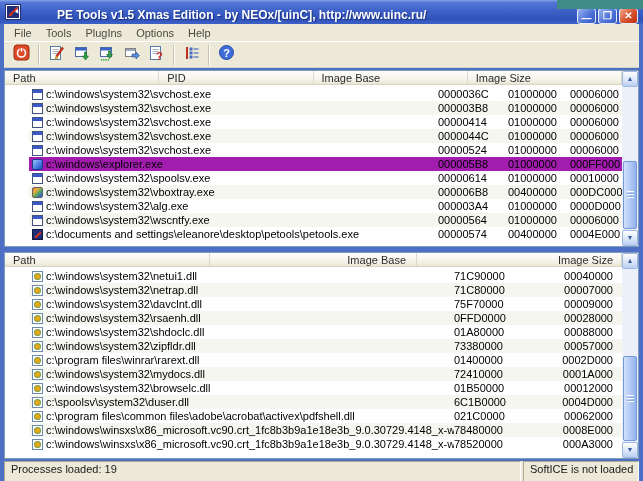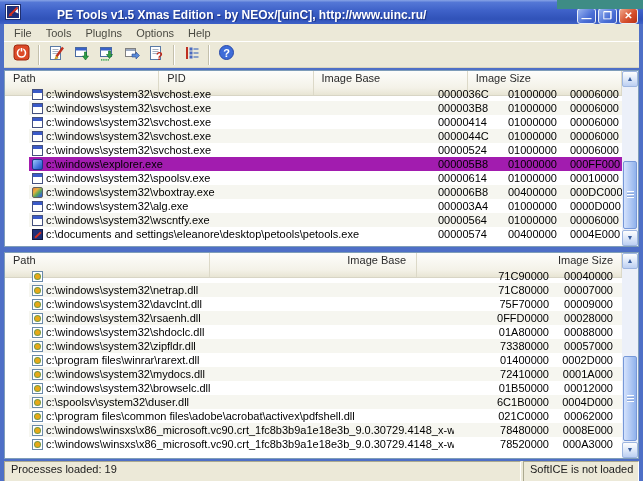--- a/index.html
+++ b/index.html
@@ -32,36 +32,36 @@
     border-bottom:1px solid #D8D4C0; display:flex; align-items:center; padding-left:6px; gap:2px; }
   .tbtn { width:23px; height:23px; display:flex; align-items:center; justify-content:center;
     border:1px solid transparent; background:transparent; }
   .tsep { width:2px; height:20px; margin:0 3px;
     background:linear-gradient(90deg,#C4C0AC 0 1px,#FFFFFF 1px 2px); }
 
   
   .listview { position:relative; background:#fff; border:1px solid #7F9DB9; overflow:hidden; }
   .lv-procs { height:177px; margin-top:2px; }
   .lv-mods  { height:207px; margin-top:5px; }
-  .lhead { display:flex; height:25px; margin-right:16px; background:linear-gradient(180deg,#FDFDFB 0%,#F4F2E8 70%,#E8E5D4 100%);
+  .lhead { display:flex; height:14px; margin-right:16px; background:linear-gradient(180deg,#FDFDFB 0%,#F4F2E8 70%,#E8E5D4 100%);
     border-bottom:1px solid #D8D5C5; }
   .hcell { font-size:11px; color:#2A2A2A; line-height:15px; padding-left:8px;
     border-right:1px solid #DCD9C8; white-space:nowrap; overflow:hidden; flex:none; }
   .hcell.grow { flex:1; }
   .lrows { position:absolute; top:16px; left:0; right:16px; bottom:0; overflow:hidden;margin-left:24px; }
   .lrow { display:flex; height:14px; align-items:center; font-size:11px; color:#000;
     white-space:nowrap; }
   .lrow:nth-child(even) { background:#F6F6F0; }
   .lrow.selected { background:#a21caf; }
   .cell { flex:none; overflow:hidden; white-space:nowrap; line-height:14px; }
   .cell.path { flex:1; display:flex; align-items:center; gap:3px; padding-left:3px; }
   .c-pid  { width:68px; padding-left:8px; }
   .c-ib1  { width:65px; padding-left:10px; }
   .c-is1  { width:59px; padding-left:7px; }
-  .c-ib2  { width:108px; text-align:right; padding-right:13px; }
+  .c-ib2  { width:108px; text-align:left; padding-right:13px; }
   .c-is2  { width:60px;  text-align:right; padding-right:9px; }
   .h-ib2  { text-align:right; padding-right:10px; padding-left:0; }
   .h-is2  { text-align:right; padding-right:8px; padding-left:0; }
 
   
   .fi { width:11px; height:11px; flex:none; display:inline-block; position:relative; }
   .fi-window { background:linear-gradient(180deg,#3A5AC8 0,#3A5AC8 3px,#FFF 3px);
     border:1px solid #44507E; }
   .fi-monitor { background:linear-gradient(135deg,#9CC8F8 0%,#4878E0 60%,#2050B8 100%);
     border:1px solid #1A3A88; border-radius:2px; }
@@ -320,20 +320,21 @@
   <div class="listview lv-mods">
     <div class="lhead">
         <span class="hcell  grow">Path</span>
         <span class="hcell h-ib2 grow">Image Base</span>
         <span class="hcell h-is2 grow">Image Size</span>
       </div>
     <div class="lrows">
         <div class="lrow">
           <span class="cell path">
             <i class="fi fi-dll"></i>
+            <span>c:\windows\system32\netui1.dll</span>
           </span>
           <span class="cell c-ib2">71C90000</span>
           <span class="cell c-is2">00040000</span>
         </div>
         <div class="lrow">
           <span class="cell path">
             <i class="fi fi-dll"></i>
             <span>c:\windows\system32\netrap.dll</span>
           </span>
           <span class="cell c-ib2">71C80000</span>

